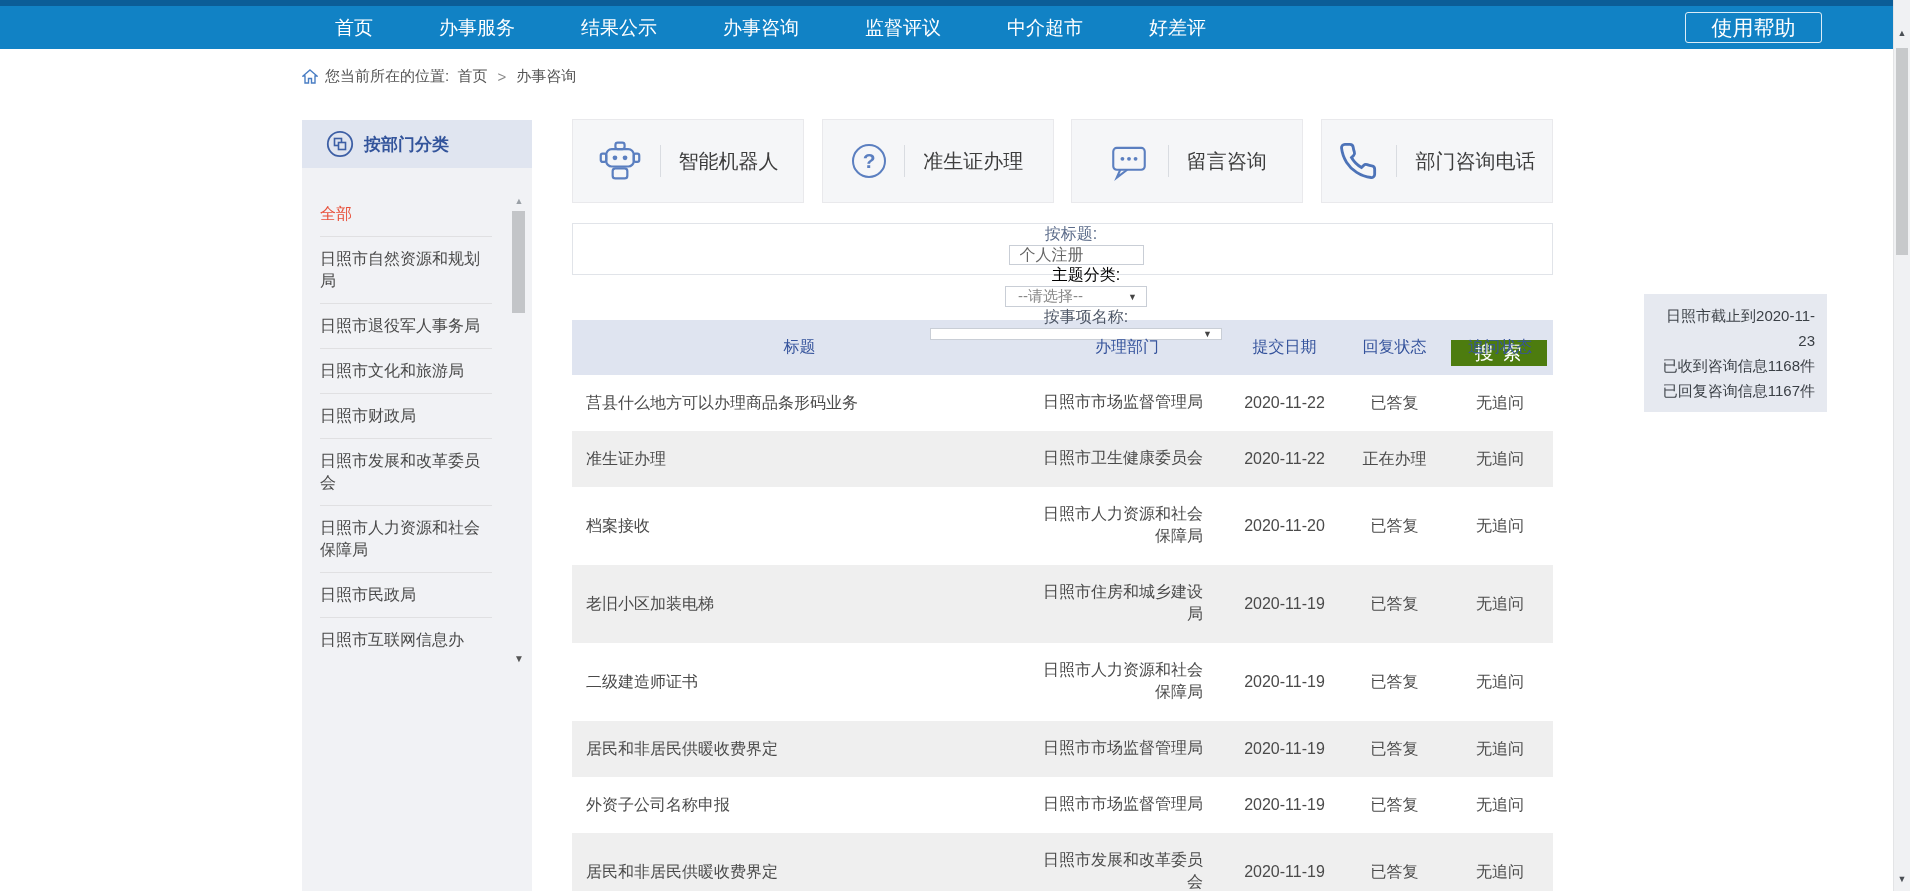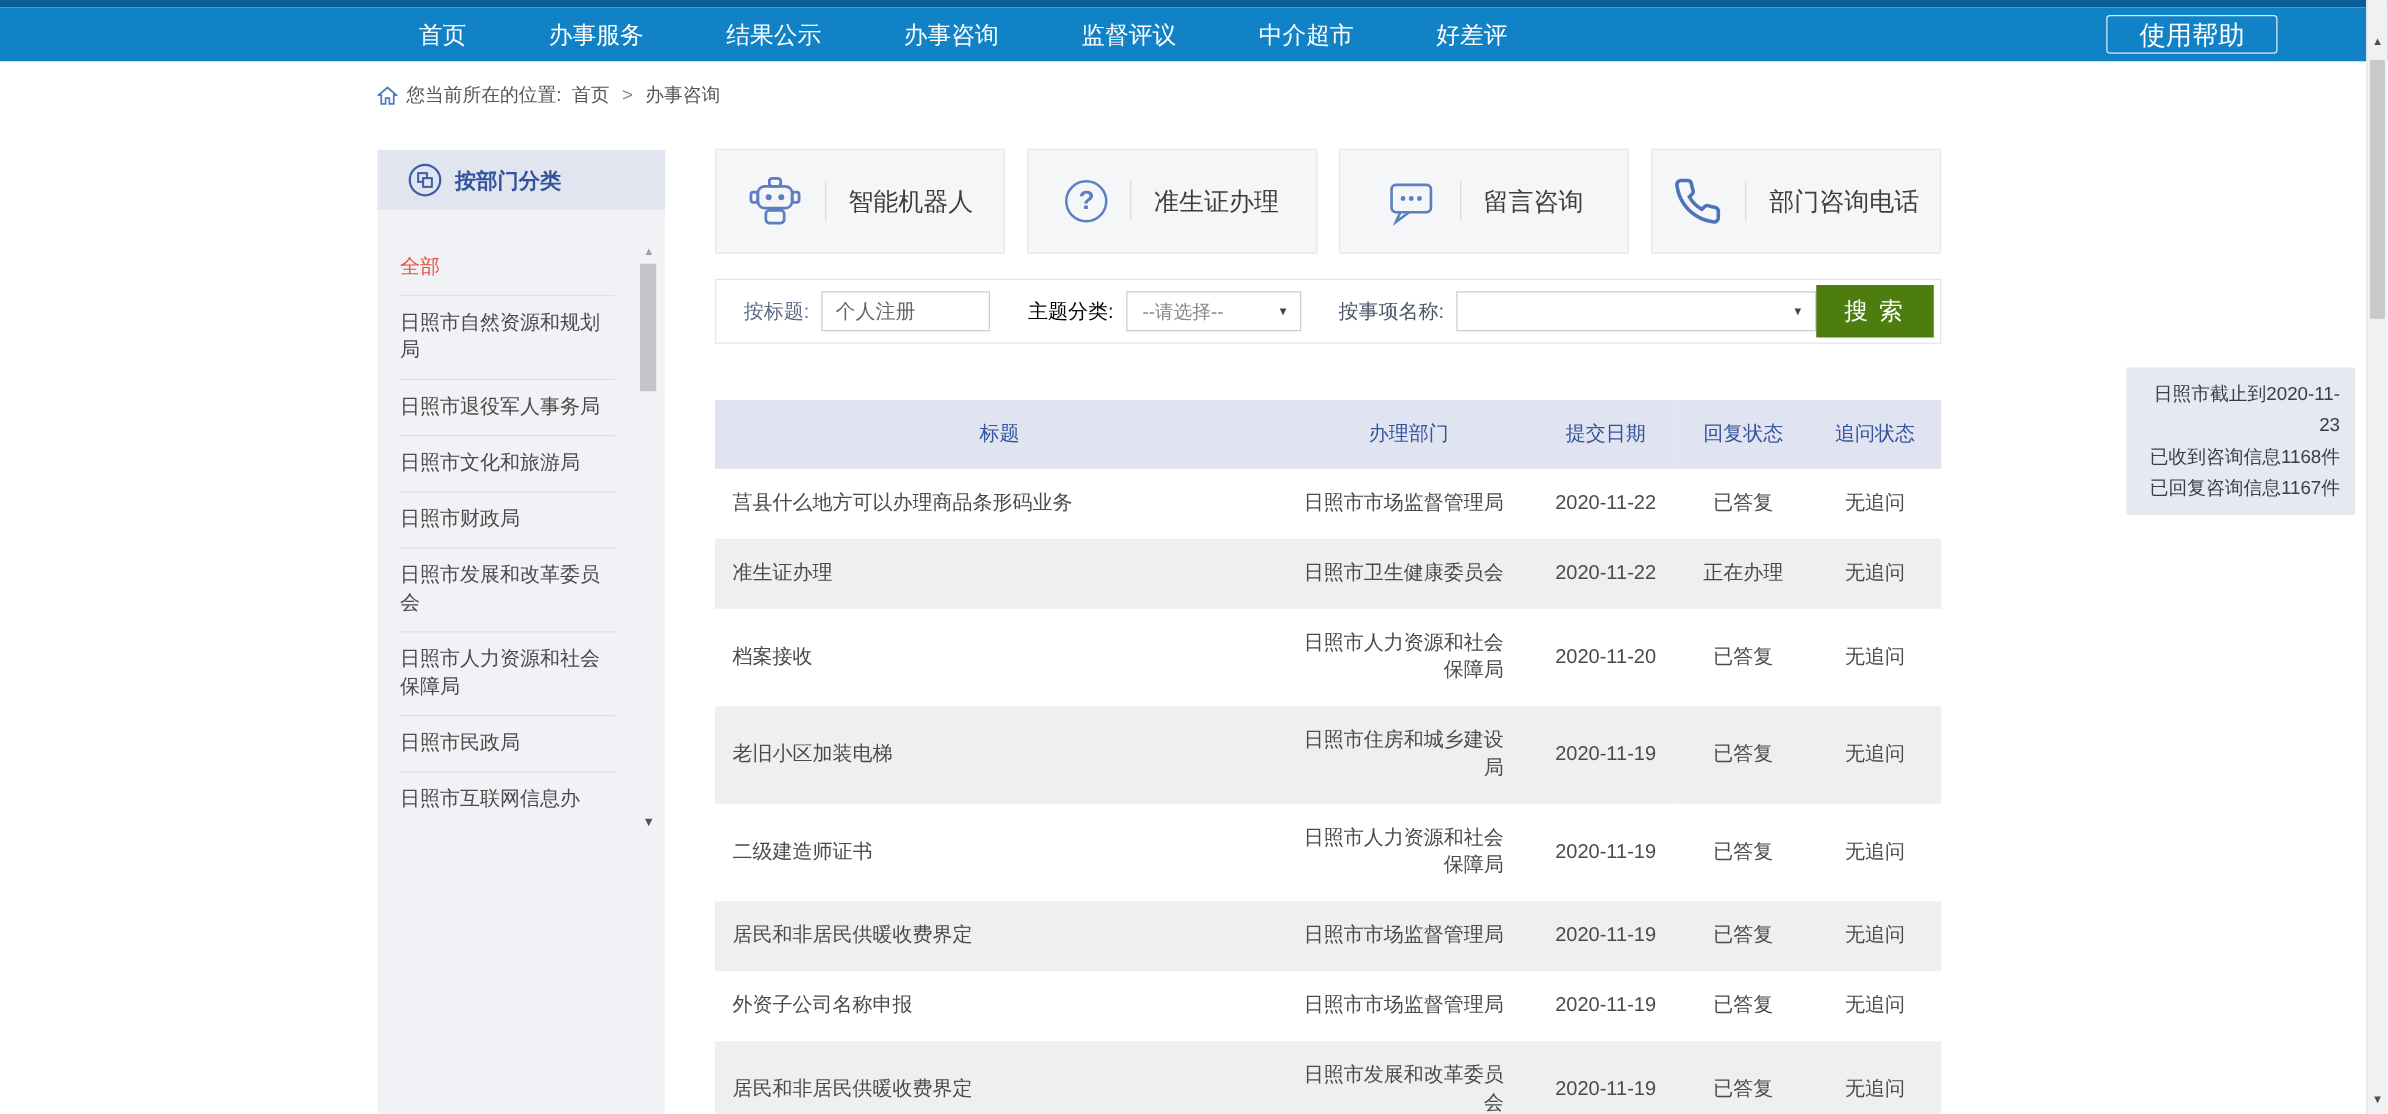--- a/index.html
+++ b/index.html
@@ -42,21 +42,21 @@
   .card { width:232px; height:84px; background:#f5f6f8; border:1px solid #e9e9ec;
     display:flex; align-items:center; justify-content:center; cursor:pointer; }
   .card .c-ico { display:flex; align-items:center; }
   .card .c-div { width:1px; height:32px; background:#d9dce1; margin:0 18px; }
   .card .c-label { font-size:20px; color:#3d3d3d; }
   .q-circle { width:34px; height:34px; border:2.5px solid #5b7fc0; border-radius:50%;
     color:#5b7fc0; font-size:21px; font-weight:bold; display:flex; align-items:center; justify-content:center; }
 
   
   .search-bar { margin-top:20px; height:52px; border:1px solid #e1e4e9; background:#fff;
-    display:flex; align-items:center; padding:0 5px 0 22px; }
+    display:flex; align-items:center; padding:0 5px 0 22px;flex-direction:column; }
   .s-label { font-size:16px; white-space:nowrap; }
   .lbl-title { color:#5c6c8a; }
   .lbl-topic { color:#000000; margin-left:30px; }
   .lbl-item  { color:#4d5666; margin-left:30px; }
   .s-input { width:135px; height:32px; border:1px solid #c9ced6; margin-left:10px;
     font-size:16px; color:#666; padding:0 10px; outline:none; background:#fff;
     font-family:"Liberation Sans","DejaVu Sans",sans-serif; }
   .s-select { height:32px; border:1px solid #c9ced6; margin-left:10px; background:#fff;
     display:flex; align-items:center; justify-content:space-between; padding:0 9px 0 12px;
     font-size:15px; color:#888; cursor:pointer; }
@@ -70,21 +70,21 @@
   
   .tbl { margin-top:45px; width:981px; border-collapse:collapse; table-layout:fixed; }
   .tbl thead tr { background:#dfe4f0; height:55px; }
   .tbl th { color:#35539c; font-size:16px; font-weight:normal; text-align:center; }
   .tbl tbody tr:nth-child(even) { background:#efefef; }
   .tbl td { font-size:16px; color:#4a4a4a; padding:17px 6px; line-height:22px; text-align:center; }
   .tbl td.c-title { text-align:left; padding-left:14px; cursor:pointer; }
   .tbl td.c-dept  { text-align:right; padding-right:24px;font-family:Liberation Mono, monospace; }
 
   
-  .stats-box { position:absolute; left:1701px; top:294px; width:183px; background:#e6e9f0;
+  .stats-box { position:absolute; left:1644px; top:294px; width:183px; background:#e6e9f0;
     padding:9px 12px; text-align:right; font-size:15px; color:#3a3f45; line-height:25px; }
 
   
   .page-scrollbar { position:absolute; right:0; top:0; width:17px; height:891px; background:#f0f1f3;
     border-left:1px solid #e3e4e6; z-index:10; }
   .ps-up   { position:absolute; top:28px; left:0; width:16px; text-align:center; font-size:9px; color:#4a4f54; }
   .ps-thumb{ position:absolute; top:48px; left:2px; width:12px; height:207px; background:#c7c9cb; }
   .ps-down { position:absolute; bottom:7px; left:0; width:16px; text-align:center; font-size:9px; color:#4a4f54; }
 </style>
 </head>

